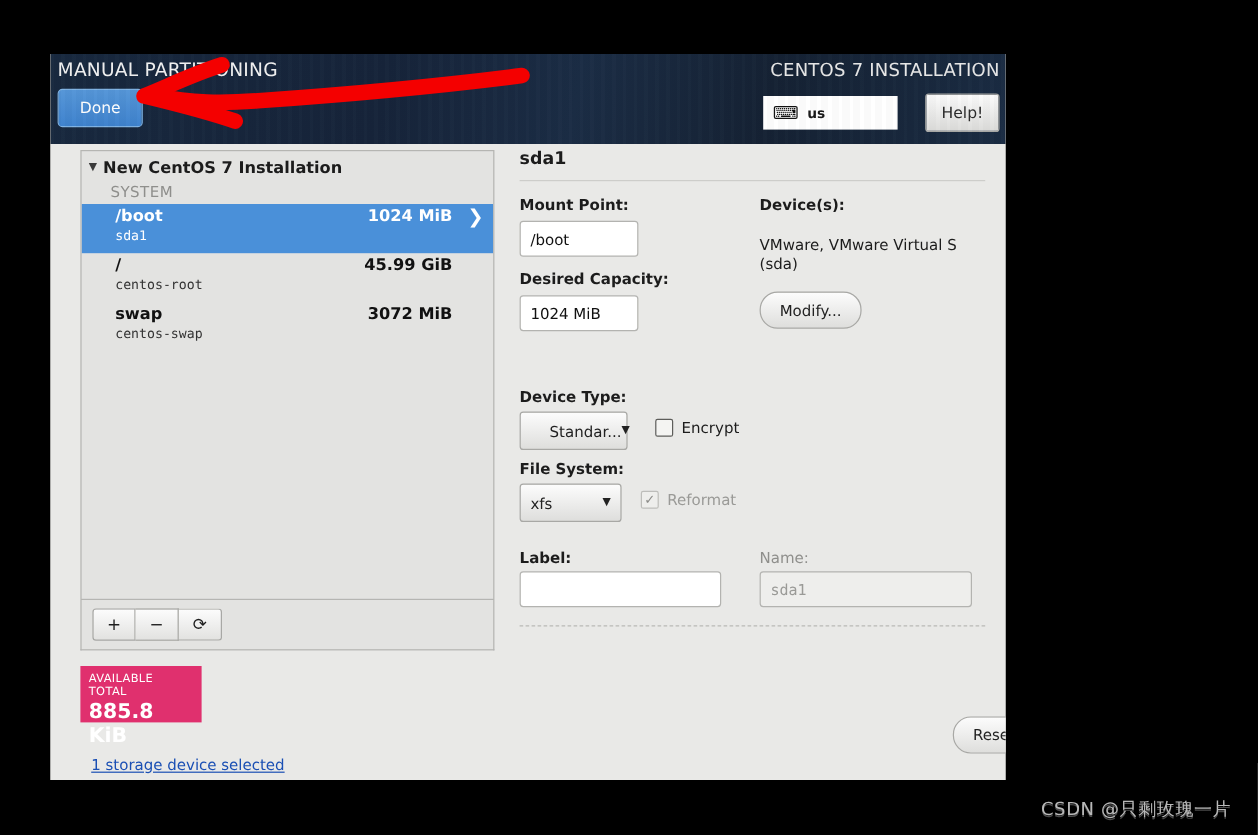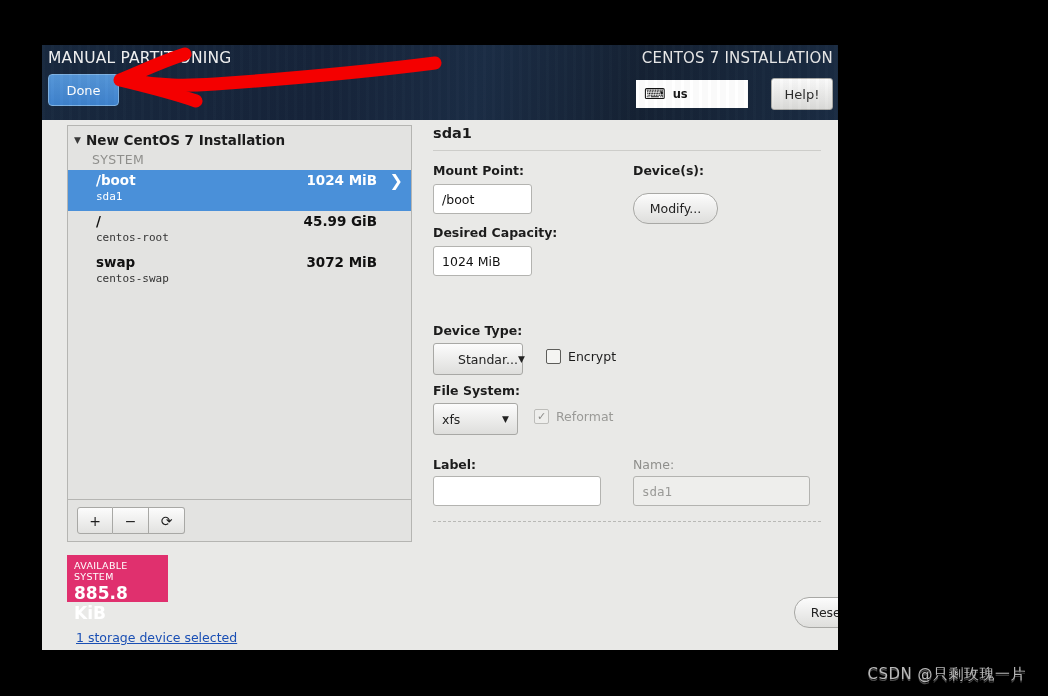--- a/index.html
+++ b/index.html
@@ -334,21 +334,21 @@
       </div>
 
       <div id="partition-toolbar">
         <div class="tb-btn">+</div>
         <div class="tb-btn">−</div>
         <div class="tb-btn">⟳</div>
       </div>
 
       <div class="space-badges">
         <div class="badge" id="available-space-badge">
-          <div class="badge-label">AVAILABLE SYSTEM</div>
+          <div class="badge-label">AVAILABLE TOTAL</div>
           <div class="badge-value">885.8 KiB</div>
         </div>
       </div>
 
       <a id="storage-device-link">1 storage device selected</a>
     </div>
 
     <div id="detail-panel">
       <div id="detail-title">sda1</div>
       <div class="rule"></div>
@@ -357,20 +357,21 @@
 
         <div style="position:absolute; left:0; top:12px; width:190px;">
           <div class="field-label">Mount Point:</div>
           <div class="text-input" style="width:99px; margin-top:6px;">/boot</div>
           <div class="field-label" style="margin-top:11px;">Desired Capacity:</div>
           <div class="text-input" style="width:99px; margin-top:6px;">1024 MiB</div>
         </div>
 
         <div style="position:absolute; left:200px; top:12px; width:190px;">
           <div class="field-label">Device(s):</div>
+          <div style="margin-top:18px; font-size:12.5px; color:#1c1c1c; line-height:16px;">VMware, VMware Virtual S (sda)</div>
           <div class="btn" style="width:85px; margin-top:15px;">Modify...</div>
         </div>
       </div>
 
       <div style="position:relative; height:130px;">
         <div class="field-label" style="position:absolute; left:0; top:2px;">Device Type:</div>
         <div class="combo" style="position:absolute; left:0; top:22px; width:90px;padding-left:24px;">
           <span>Standar...</span>
           <span class="caret">▼</span>
         </div>

